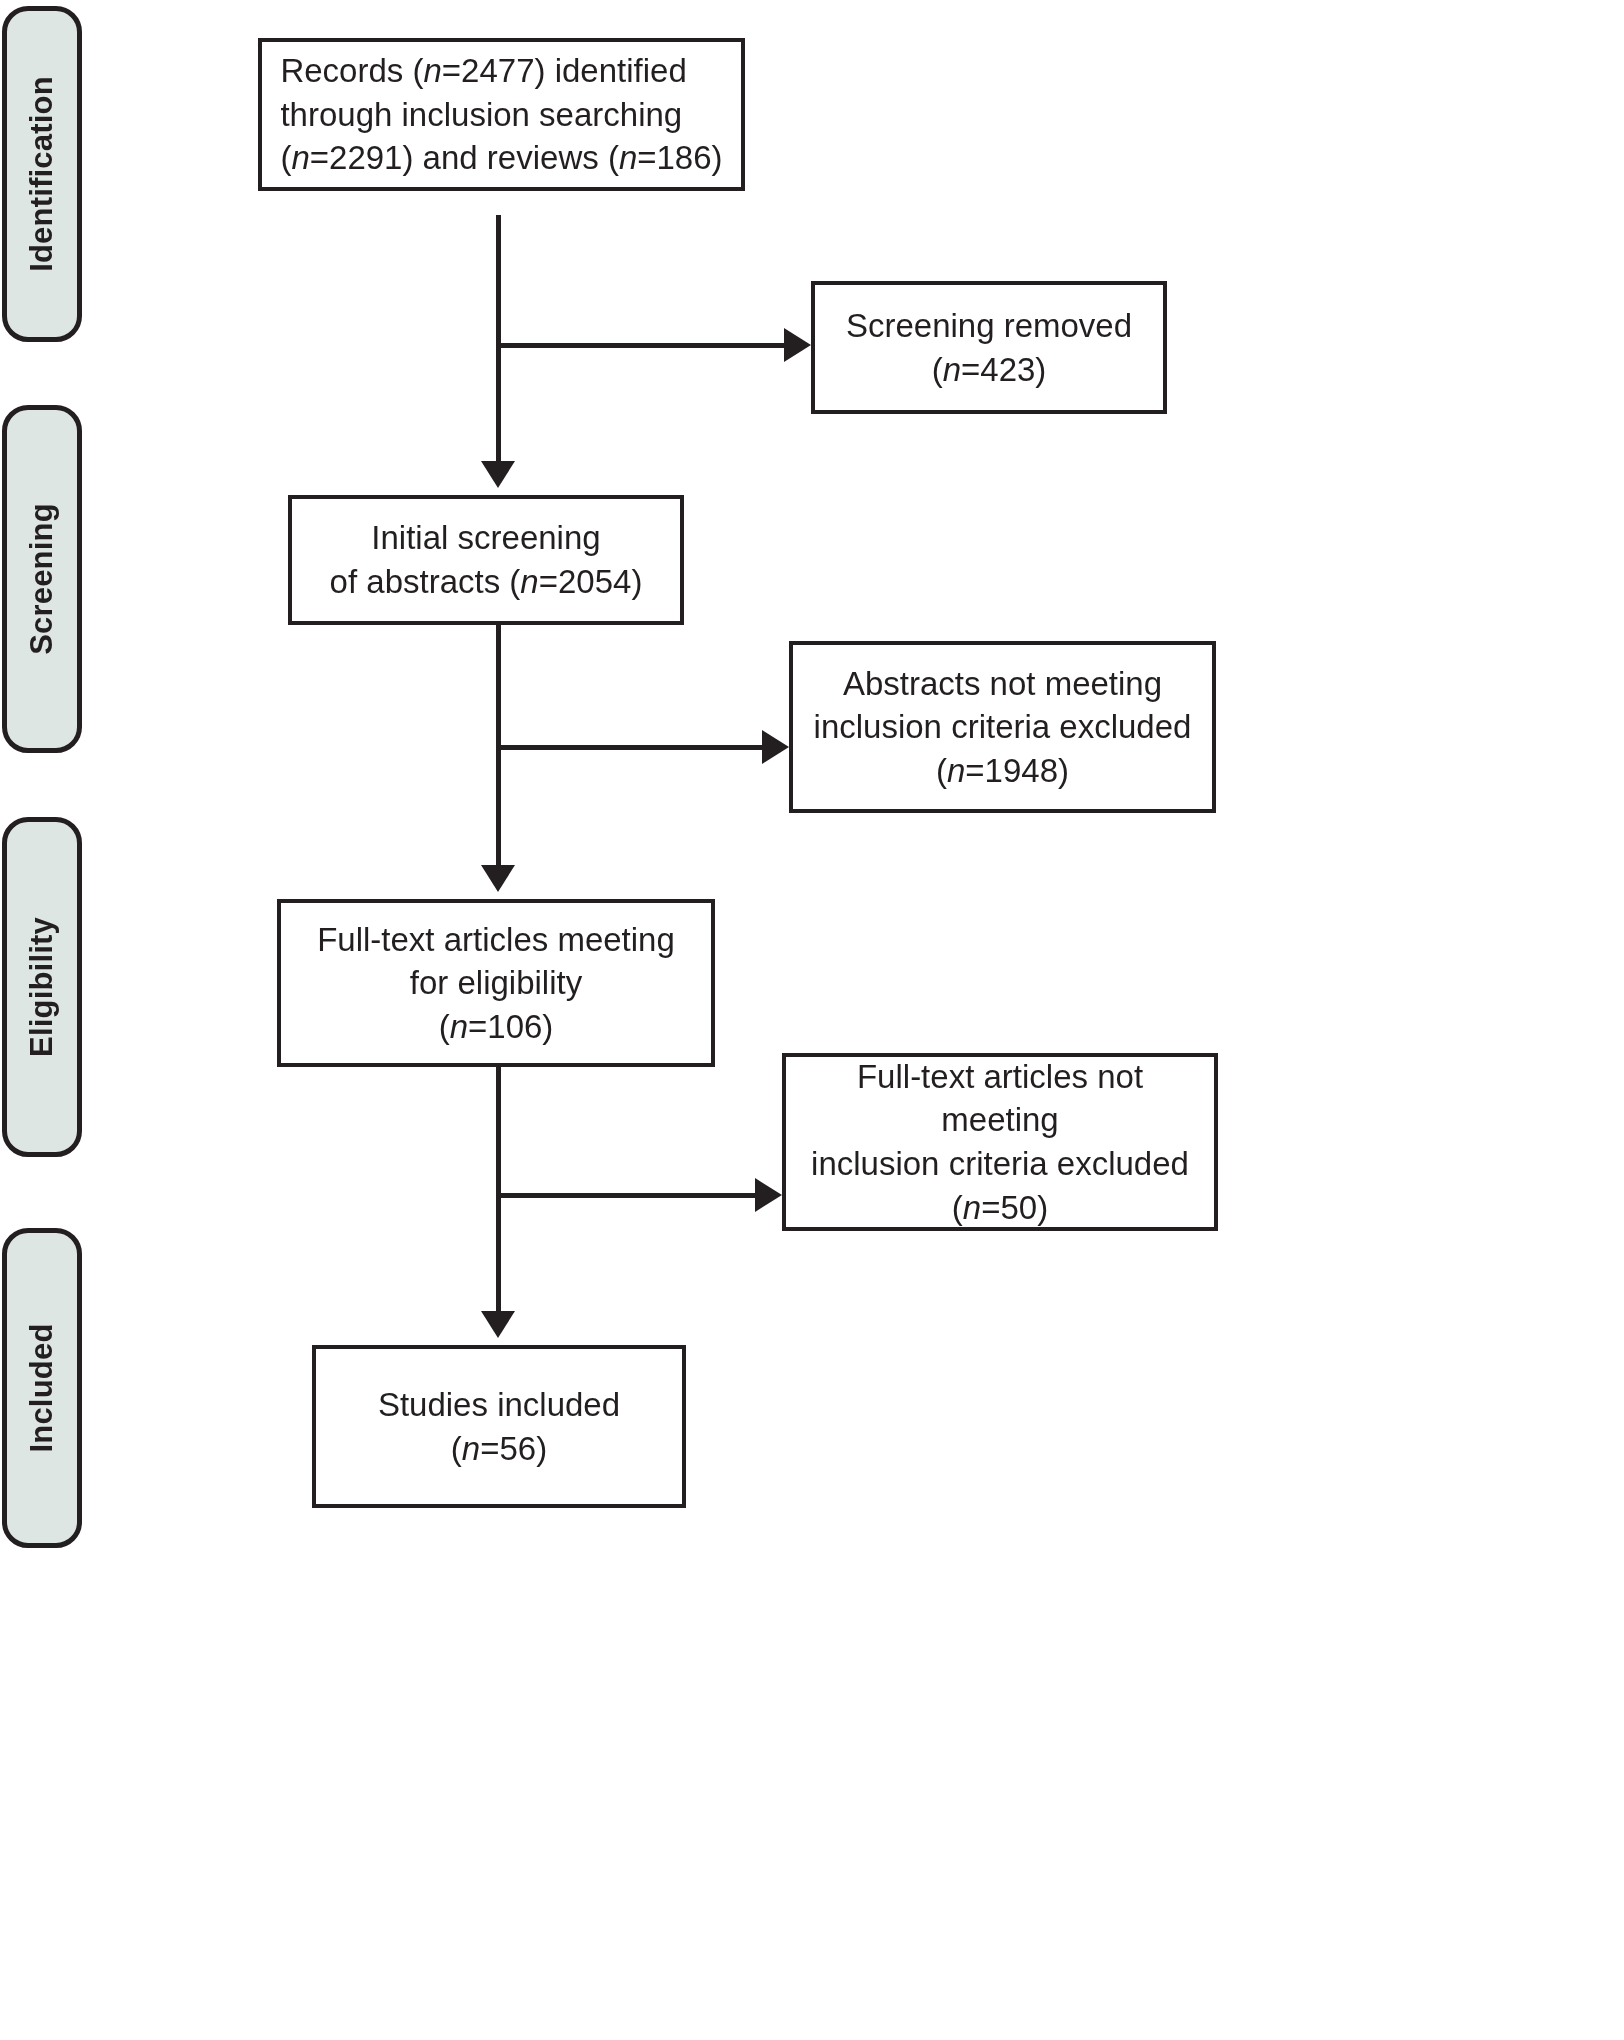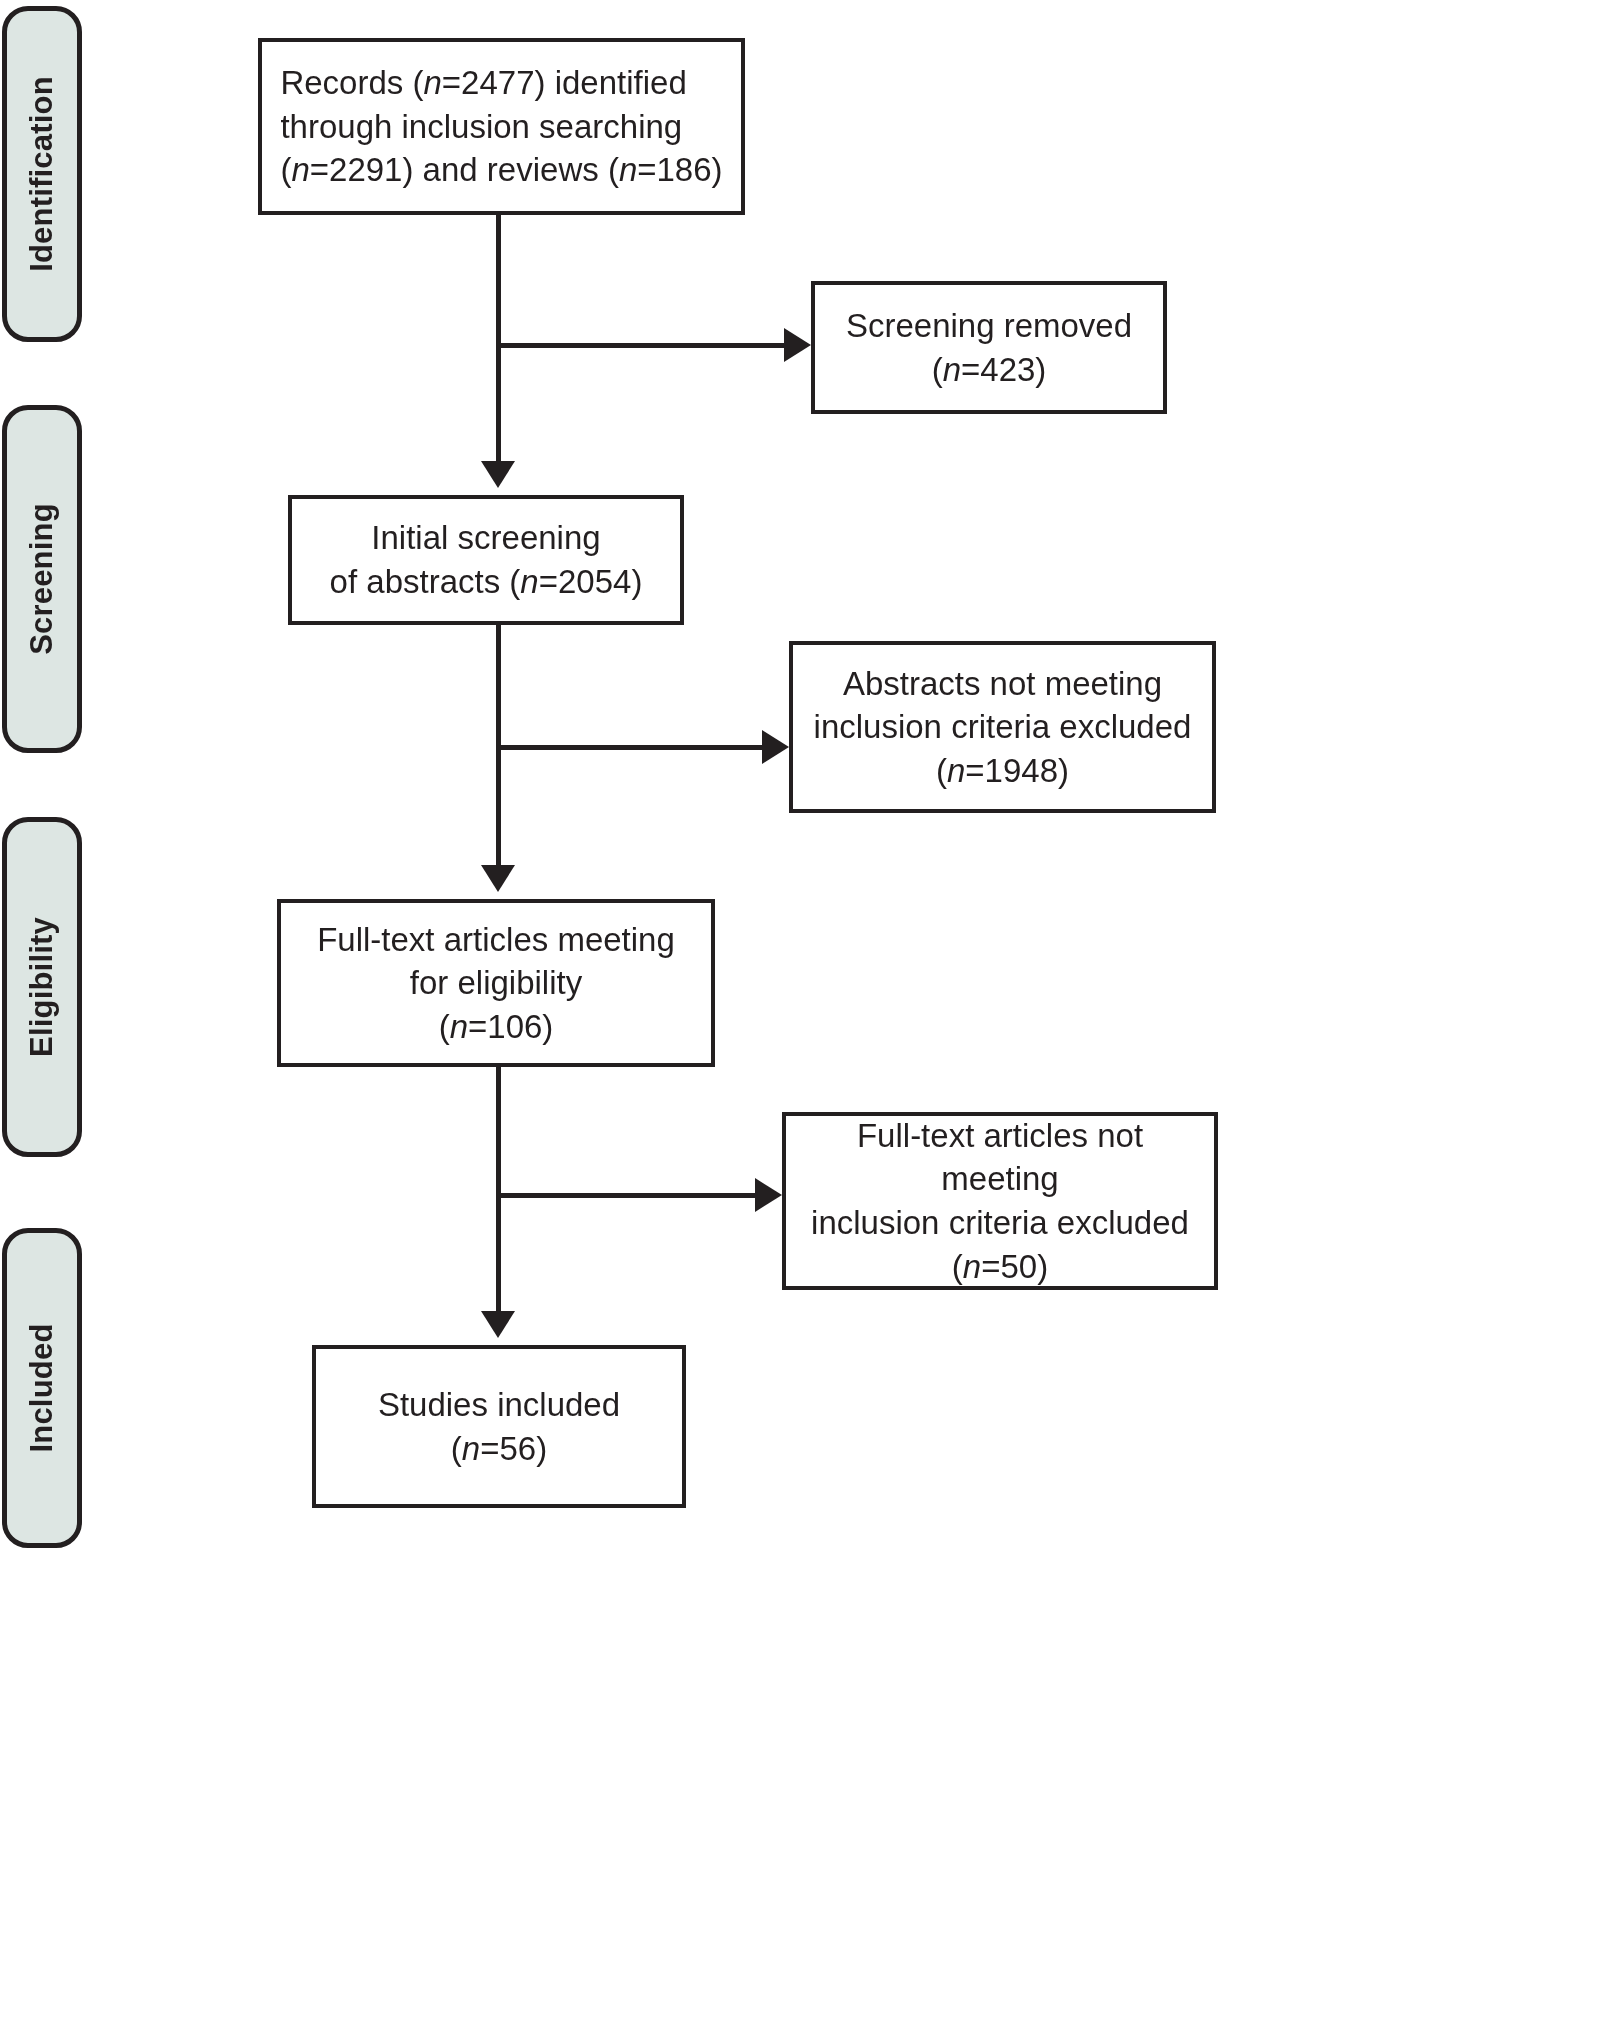--- a/index.html
+++ b/index.html
@@ -106,21 +106,21 @@
   </div>
 
   <div class="stage-pill" style="left:2px; top:817px; width:80px; height:340px;">
     <span class="stage-text">Eligibility</span>
   </div>
 
   <div class="stage-pill" style="left:2px; top:1228px; width:80px; height:320px;">
     <span class="stage-text">Included</span>
   </div>
 
-  <div class="flow-box left-align" style="left:258px; top:38px; width:487px; height:177px;">
+  <div class="flow-box left-align" style="left:258px; top:38px; width:487px; height:153px;">
     <div class="box-text">
       <span>Records (<i>n</i>=2477) identified</span><br>
       <span>through inclusion searching</span><br>
       <span>(<i>n</i>=2291) and reviews (<i>n</i>=186)</span>
     </div>
   </div>
 
   <div class="vline" style="left:496px; top:215px; height:252px;"></div>
   <div class="arrow-down" style="left:481px; top:461px;"></div>
 
@@ -162,21 +162,21 @@
       <span>(<i>n</i>=106)</span>
     </div>
   </div>
 
   <div class="vline" style="left:496px; top:1067px; height:250px;"></div>
   <div class="arrow-down" style="left:481px; top:1311px;"></div>
 
   <div class="hline" style="left:496px; top:1193px; width:259px;"></div>
   <div class="arrow-right" style="left:755px; top:1178px;"></div>
 
-  <div class="flow-box" style="left:782px; top:1112px; width:436px; height:178px;">
+  <div class="flow-box" style="left:782px; top:1053px; width:436px; height:178px;">
     <div class="box-text">
       <span>Full-text articles not meeting</span><br>
       <span>inclusion criteria excluded</span><br>
       <span>(<i>n</i>=50)</span>
     </div>
   </div>
 
   <div class="flow-box" style="left:312px; top:1345px; width:374px; height:163px;">
     <div class="box-text">
       <span>Studies included</span><br>

